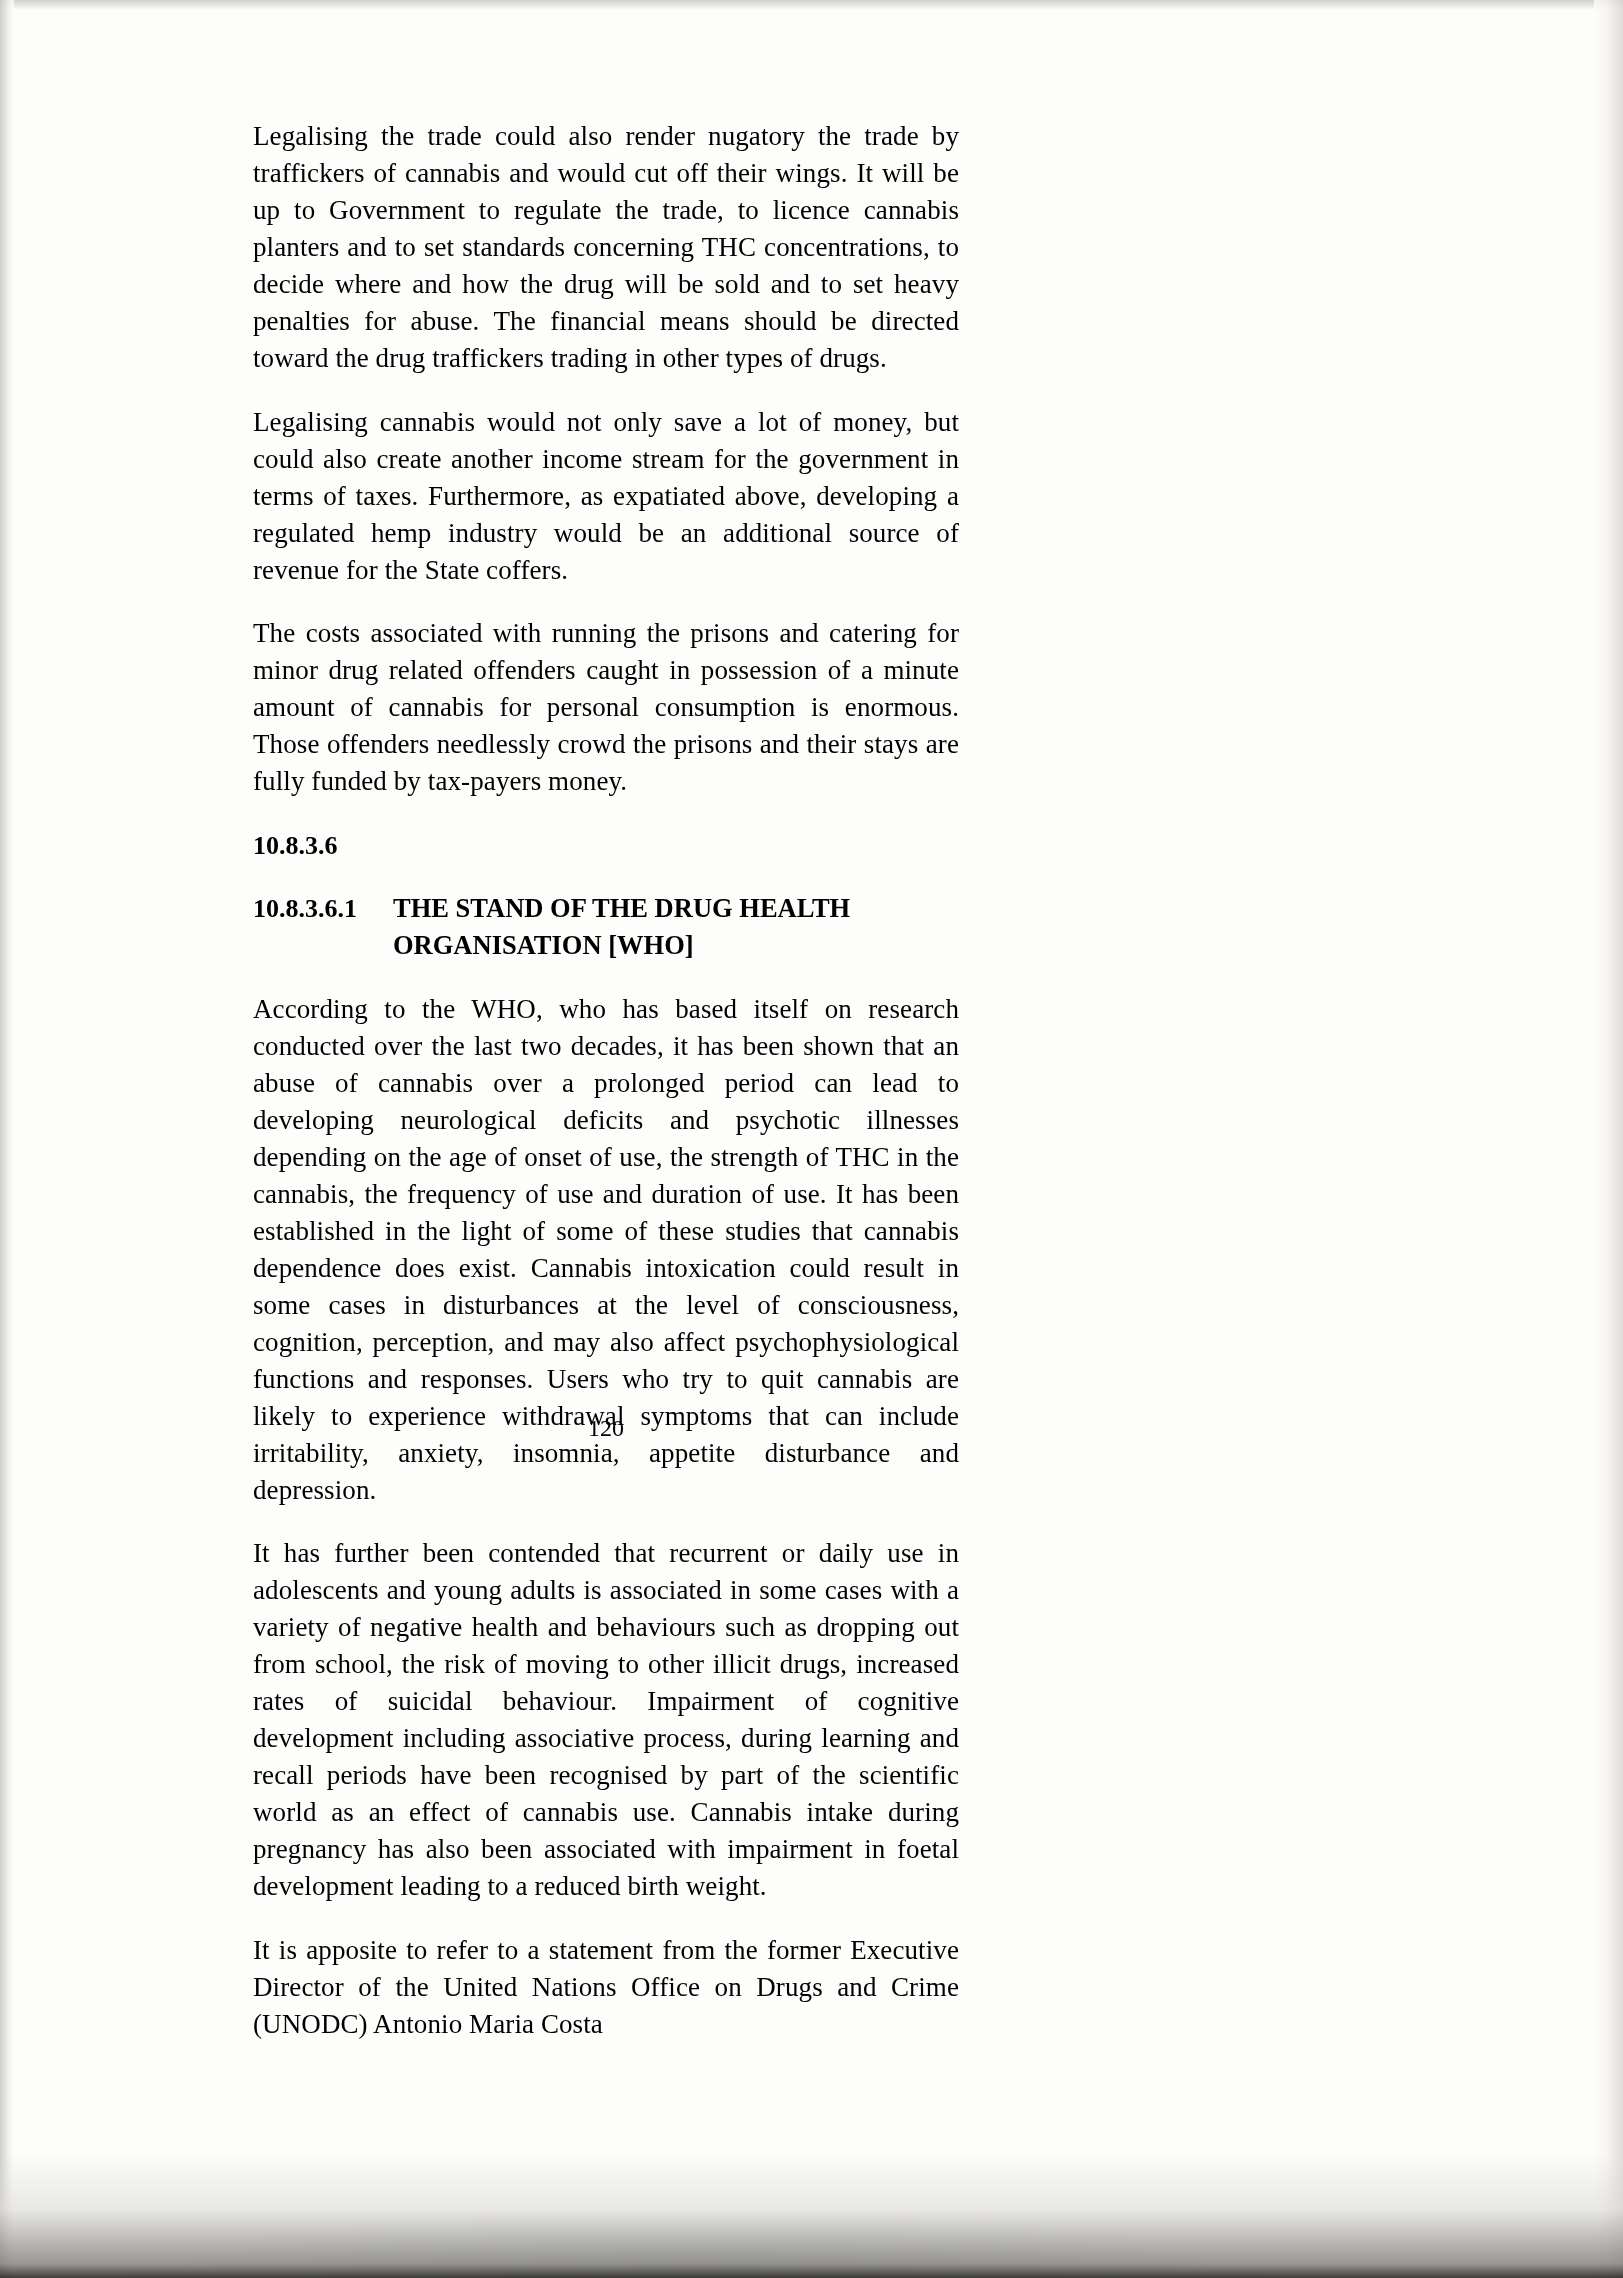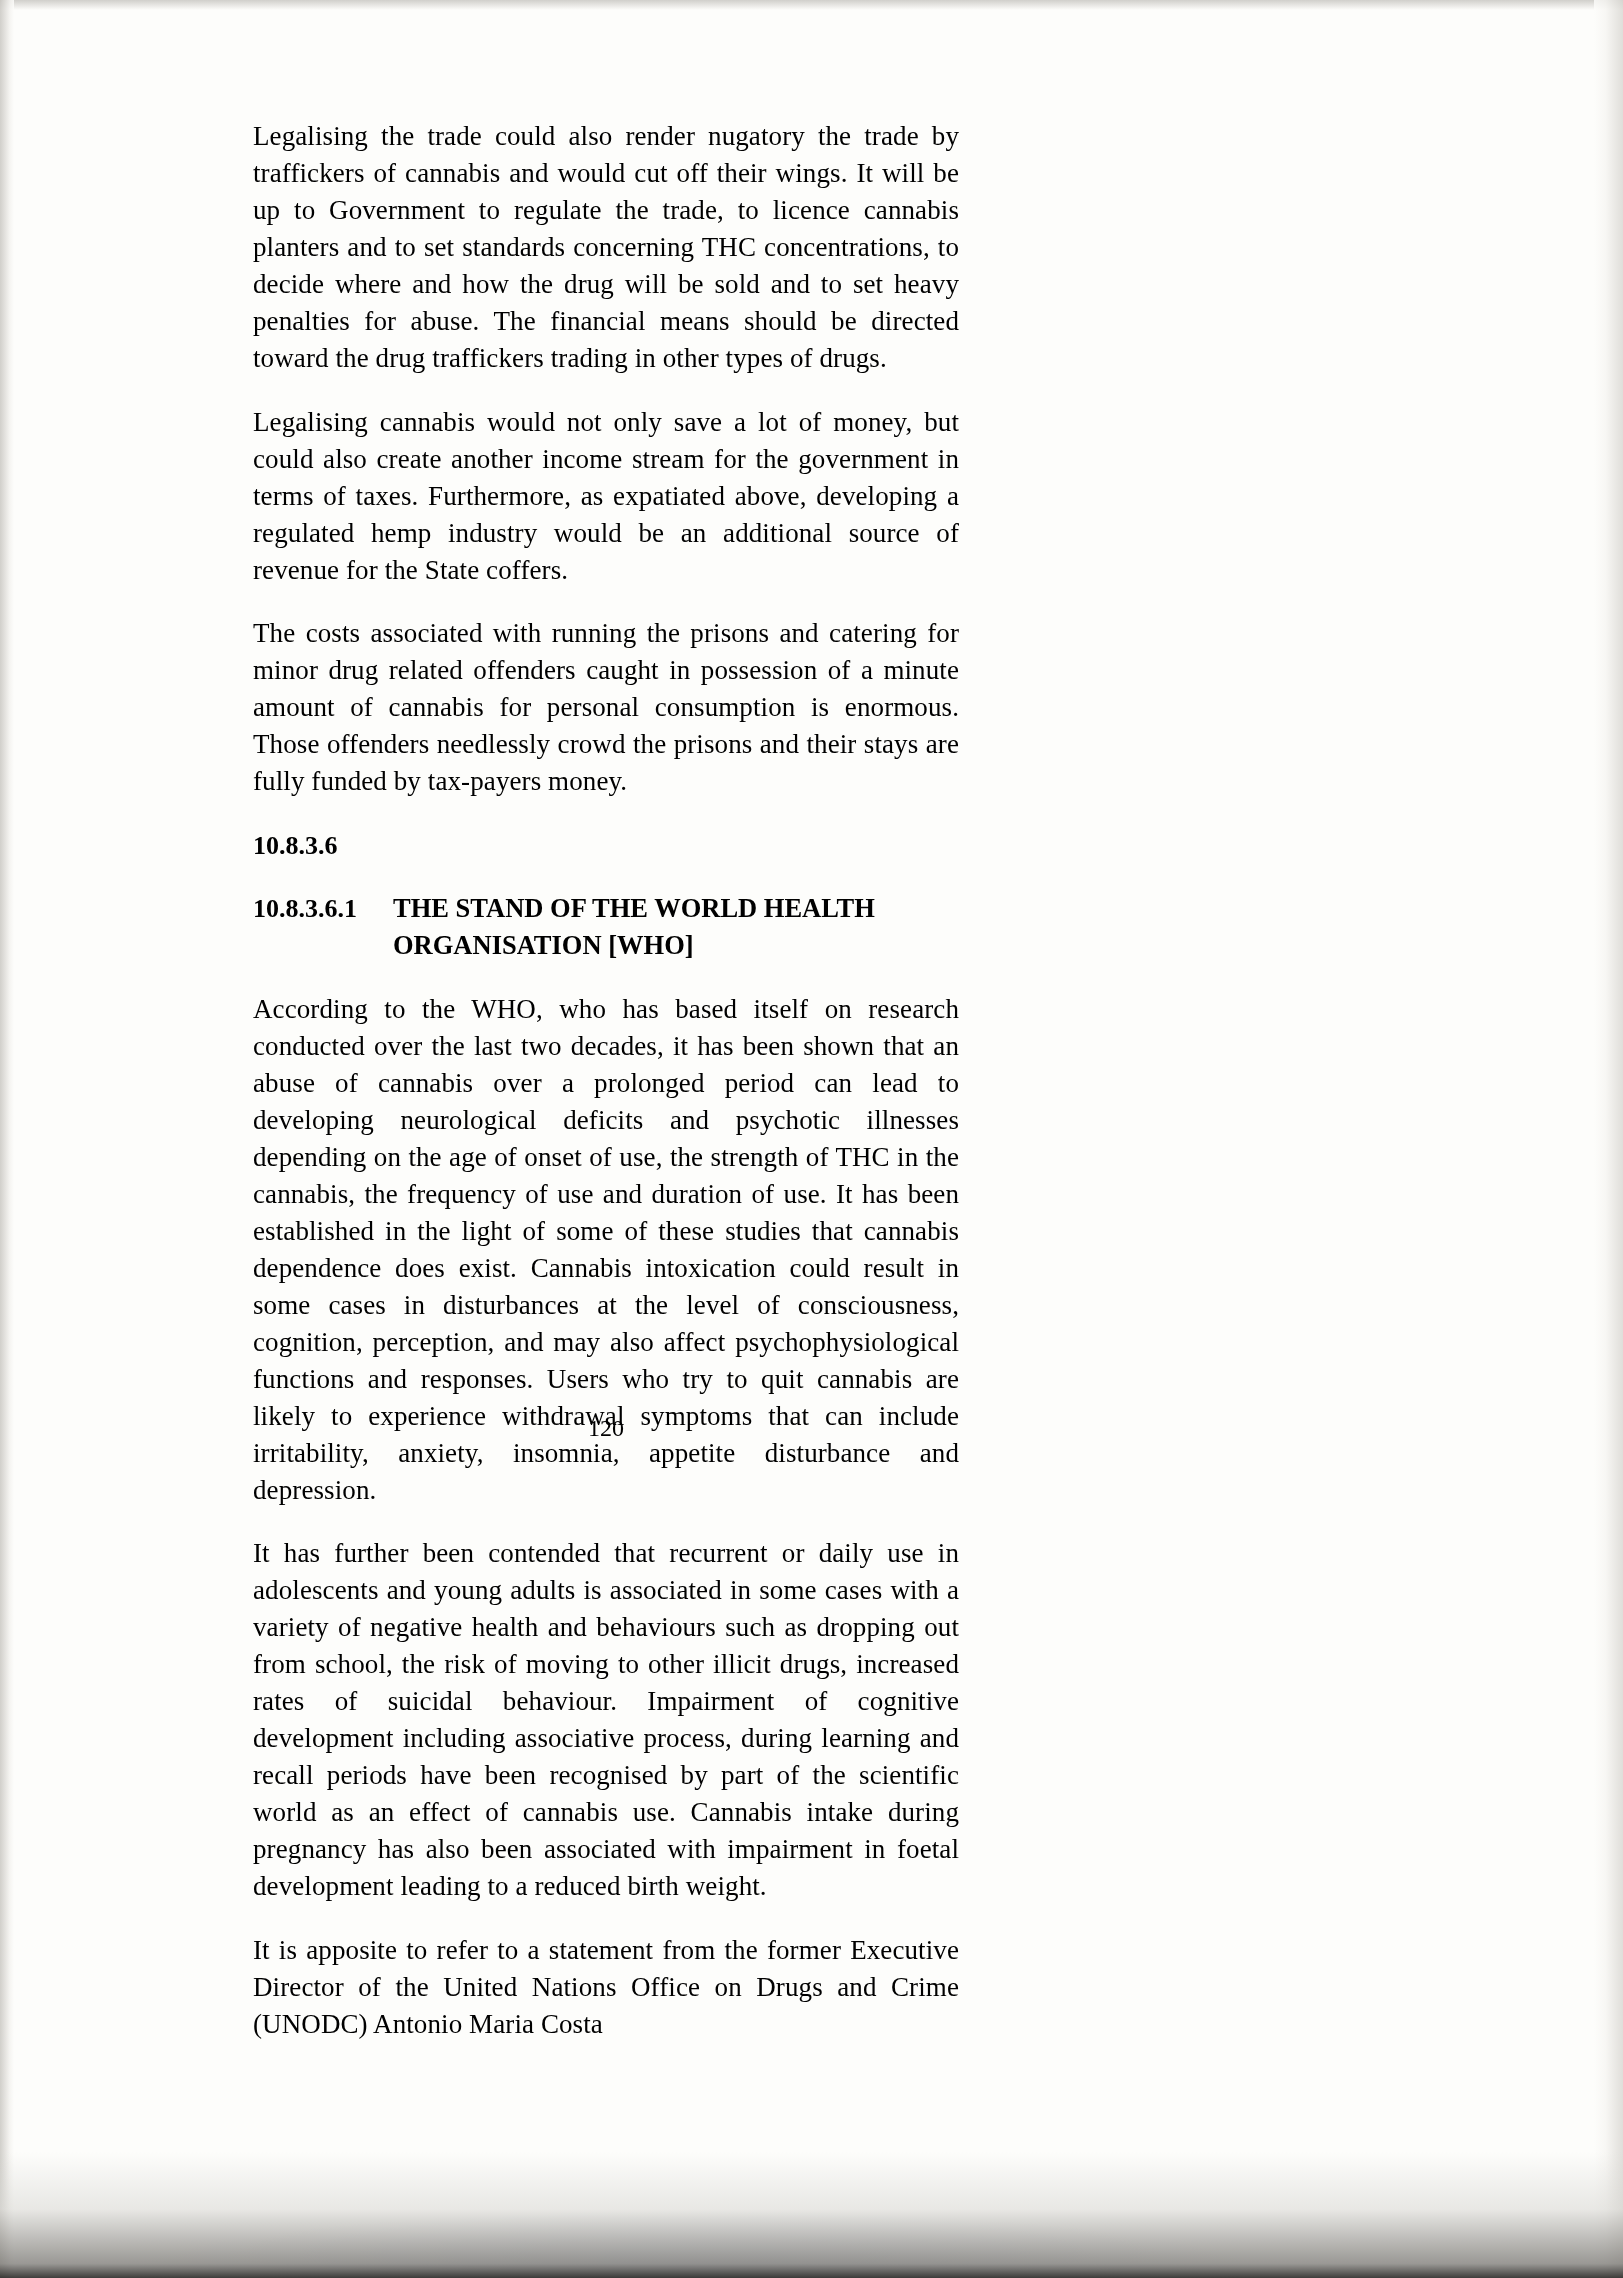--- a/index.html
+++ b/index.html
@@ -116,21 +116,21 @@
     <p class="para">Legalising cannabis would not only save a lot of money, but could also create another income stream for the government in terms of taxes. Furthermore, as expatiated above, developing a regulated hemp industry would be an additional source of revenue for the State coffers.</p>
 
     <p class="para">The costs associated with running the prisons and catering for minor drug related offenders caught in possession of a minute amount of cannabis for personal consumption is enormous. Those offenders needlessly crowd the prisons and their stays are fully funded by tax-payers money.</p>
 
     <div class="heading-row">
       <div class="heading-num">10.8.3.6</div>
     </div>
 
     <div class="heading-row">
       <div class="heading-num">10.8.3.6.1</div>
-      <div class="heading-text">THE STAND OF THE WORLD HEALTH ORGANISATION [WHO]</div>
+      <div class="heading-text">THE STAND OF THE DRUG HEALTH ORGANISATION [WHO]</div>
     </div>
 
     <p class="para">According to the WHO, who has based itself on research conducted over the last two decades, it has been shown that an abuse of cannabis over a prolonged period can lead to developing neurological deficits and psychotic illnesses depending on the age of onset of use, the strength of THC in the cannabis, the frequency of use and duration of use. It has been established in the light of some of these studies that cannabis dependence does exist. Cannabis intoxication could result in some cases in disturbances at the level of consciousness, cognition, perception, and may also affect psychophysiological functions and responses. Users who try to quit cannabis are likely to experience withdrawal symptoms that can include irritability, anxiety, insomnia, appetite disturbance and depression.</p>
 
     <p class="para">It has further been contended that recurrent or daily use in adolescents and young adults is associated in some cases with a variety of negative health and behaviours such as dropping out from school, the risk of moving to other illicit drugs, increased rates of suicidal behaviour. Impairment of cognitive development including associative process, during learning and recall periods have been recognised by part of the scientific world as an effect of cannabis use. Cannabis intake during pregnancy has also been associated with impairment in foetal development leading to a reduced birth weight.</p>
 
     <p class="para">It is apposite to refer to a statement from the former Executive Director of the United Nations Office on Drugs and Crime (UNODC) Antonio Maria Costa</p>
 
     <div class="page-number">120</div>
   </div>

